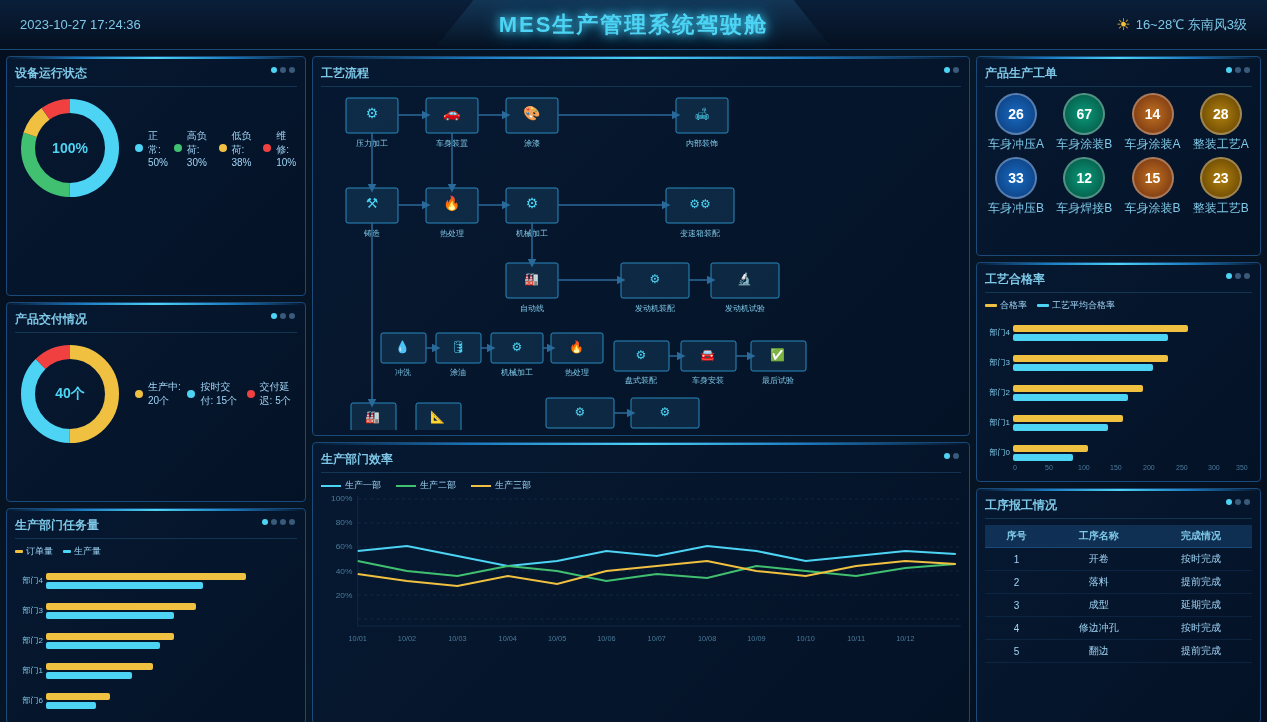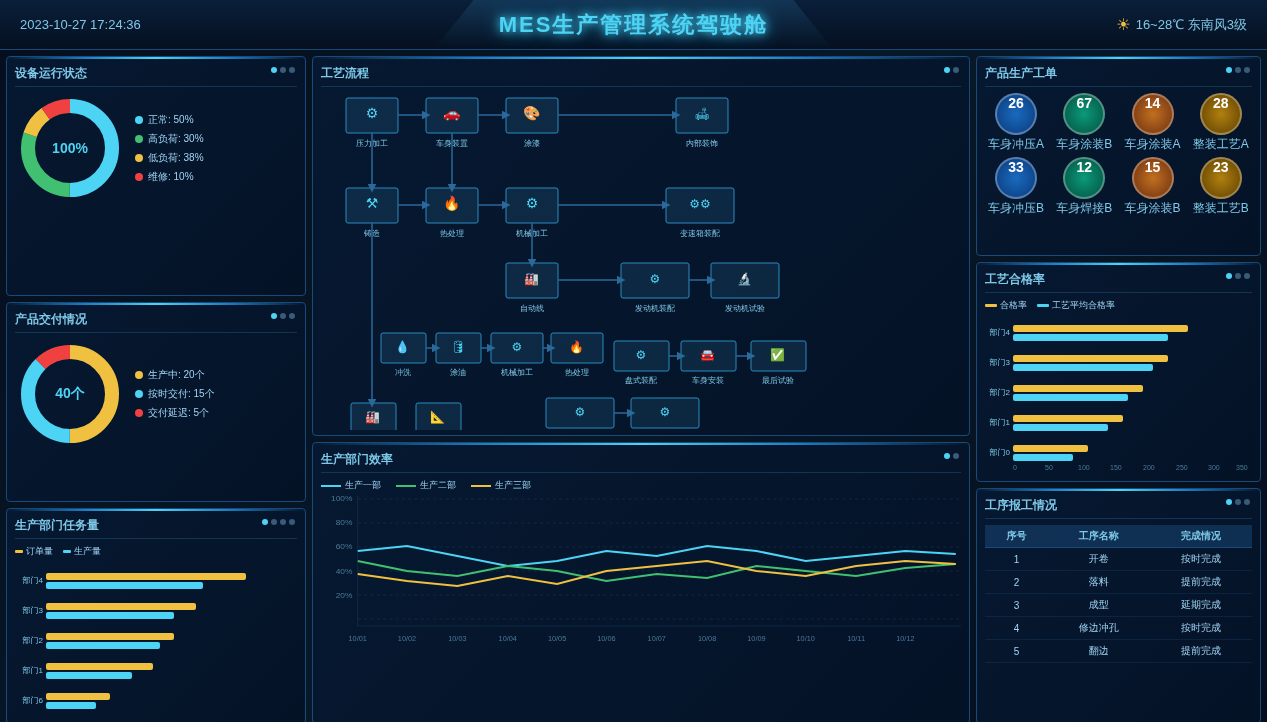--- a/index.html
+++ b/index.html
@@ -120,21 +120,21 @@
     .device-content { display: flex; align-items: center; gap: 10px; }
     .donut-container { position: relative; width: 110px; height: 110px; flex-shrink: 0; }
     .donut-label {
       position: absolute;
       top: 50%; left: 50%;
       transform: translate(-50%, -50%);
       font-size: 14px;
       font-weight: bold;
       color: #4dd4f4;
     }
-    .legend-list { flex: 1; display: flex; flex-direction: column; gap: 5px; }
+    .legend-list { flex: 1; display: flex; flex-direction: row; gap: 5px; }
     .legend-item { display: flex; align-items: center; gap: 5px; font-size: 10px; color: #a0d4f5; }
     .legend-dot { width: 8px; height: 8px; border-radius: 50%; flex-shrink: 0; }
 
     
     .delivery-panel { flex: 0 0 200px; }
     .delivery-content { display: flex; align-items: center; gap: 10px; }
 
     
     .dept-task-panel { flex: 1; min-height: 0; }
     .dept-chart-area { height: calc(100% - 30px); overflow: hidden; }
@@ -183,20 +183,21 @@
       display: flex;
       flex-direction: column;
       align-items: center;
       gap: 2px;
     }
     .order-circle {
       width: 42px;
       height: 42px;
       border-radius: 50%;
       display: flex;
+      align-items: center;
       justify-content: center;
       font-size: 14px;
       font-weight: bold;
       color: white;
       border: 2px solid rgba(255,255,255,0.3);
     }
     .order-label { font-size: 12px; color: #7ec8e8; text-align: center; line-height: 1.2; }
     .bg-blue { background: radial-gradient(circle, #1a6abf 0%, #0a3a7a 100%); }
     .bg-teal { background: radial-gradient(circle, #0a9a7a 0%, #055040 100%); }
     .bg-orange { background: radial-gradient(circle, #c07020 0%, #703010 100%); }

